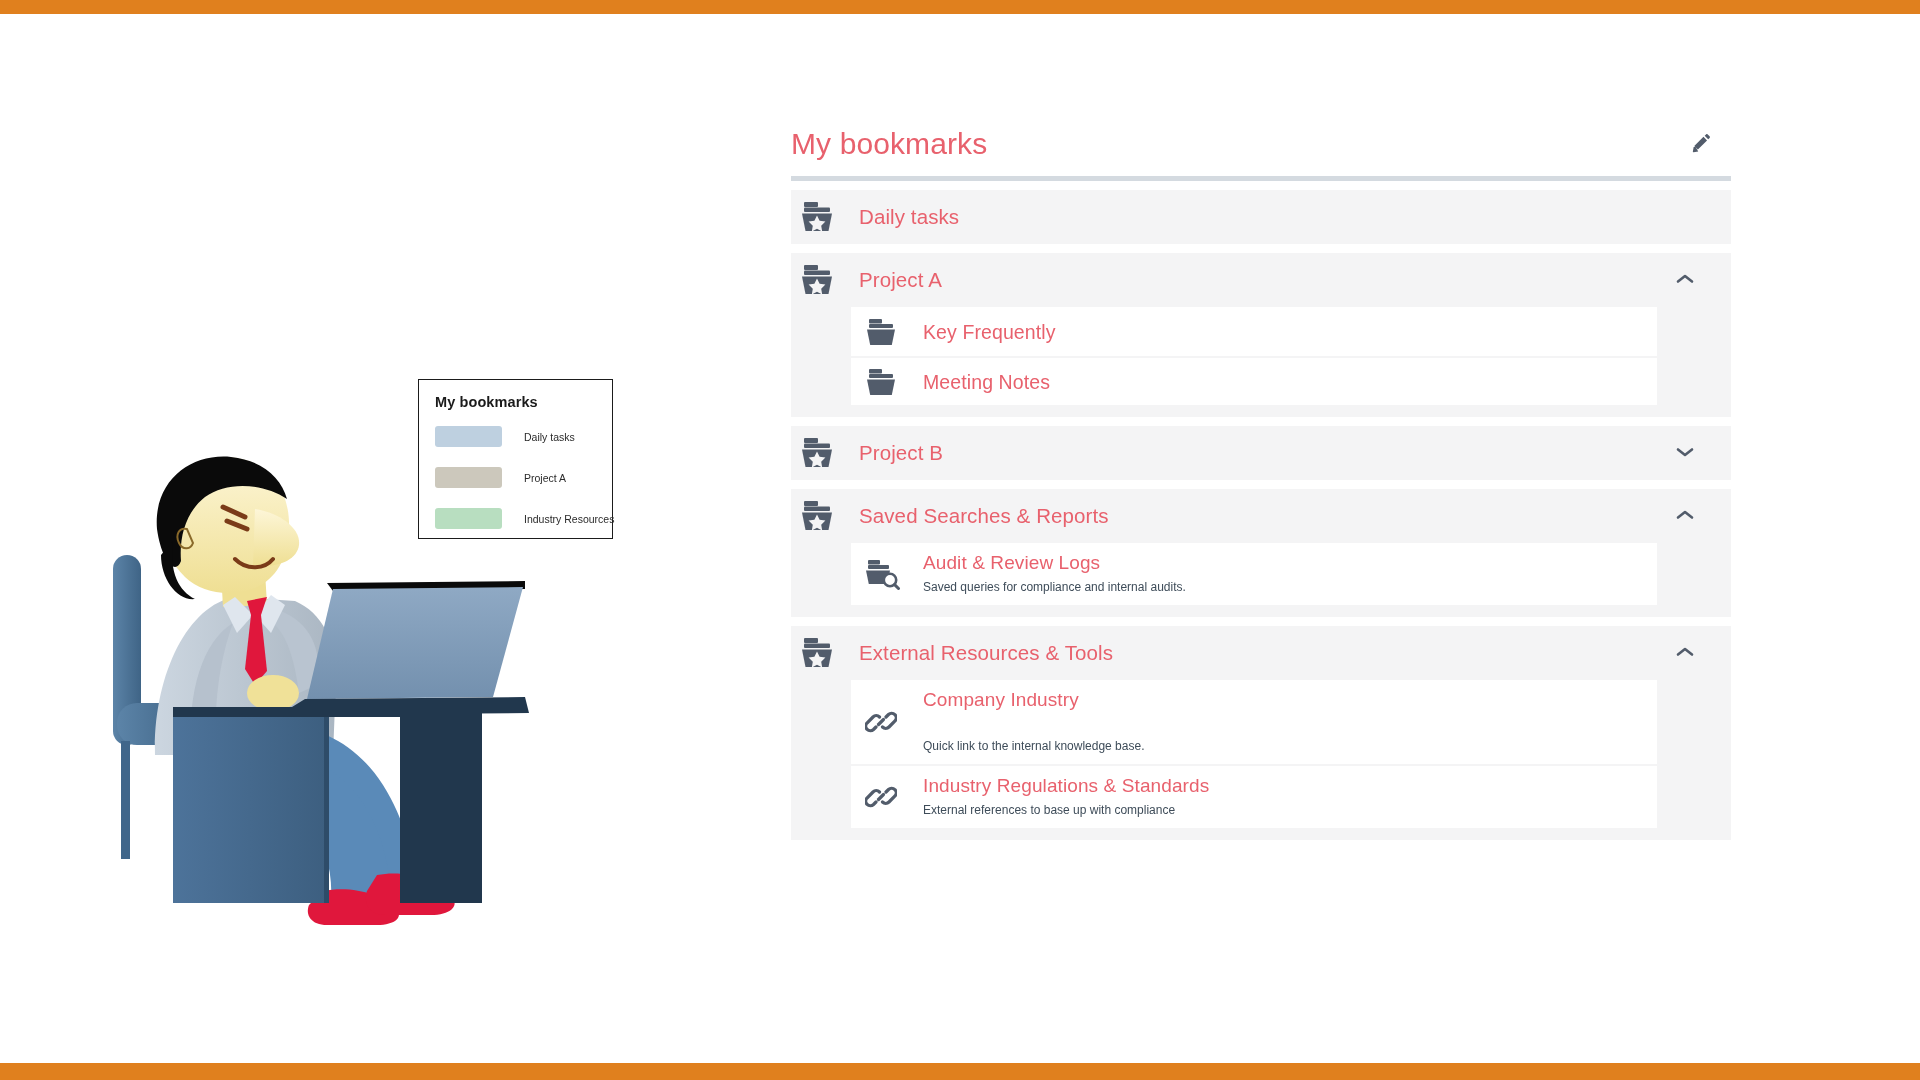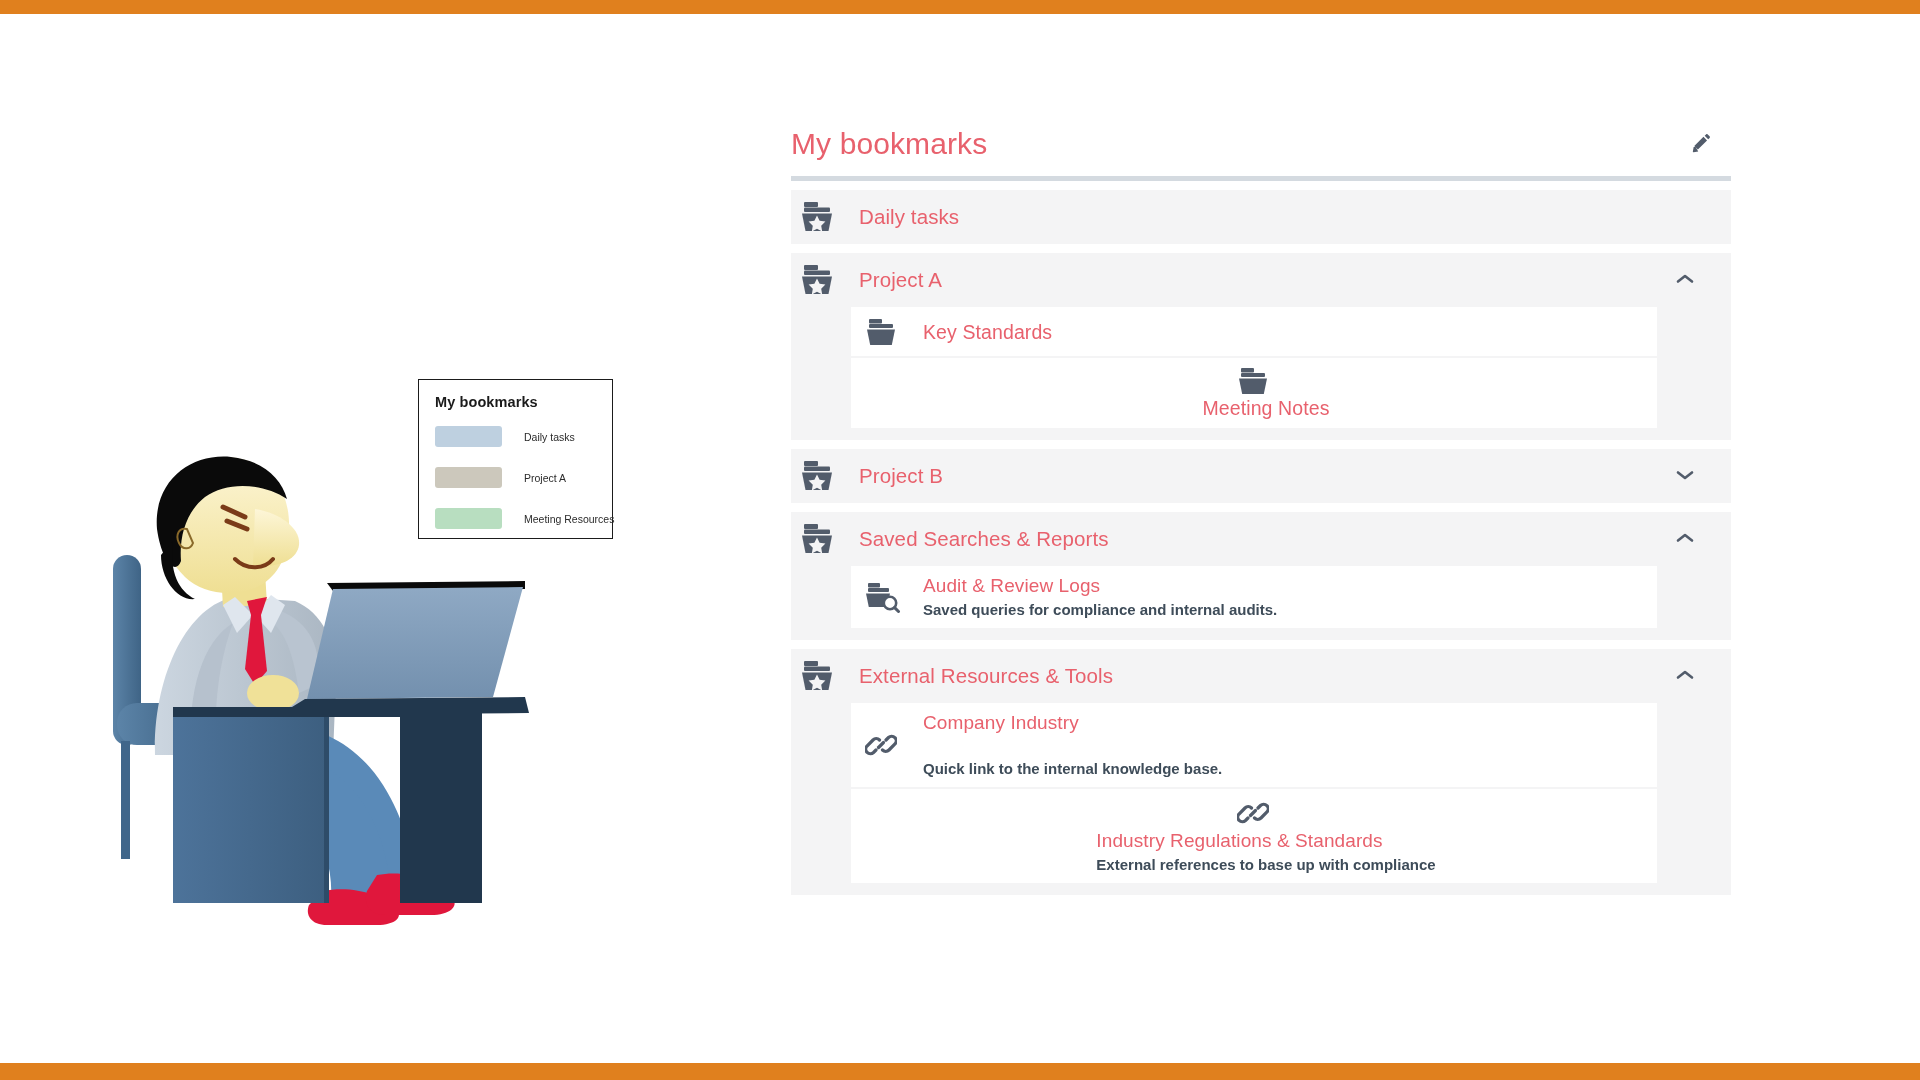--- a/index.html
+++ b/index.html
@@ -74,25 +74,25 @@
   }
   .chev {
     position: absolute; right: 36px; top: 50%; transform: translateY(-50%);
   }
 
   .children { padding: 0 74px 12px 60px; }
   .child {
     background: #ffffff; display: flex; align-items: center;
     padding: 8px 0 8px 14px; min-height: 48px;
   }
-  .child + .child { border-top: 2px solid #f4f4f5; flex-direction: column; }
+  .child + .child { border-top: 2px solid #f4f4f5; }
   .child-ico { flex: 0 0 auto; width: 48px; display: flex; align-items: center; }
   .child-text { margin-left: 10px; }
   .child-title { font-size: 19px; color: #e8616d; line-height: 24px; letter-spacing: .1px; }
-  .child-sub { font-size: 15px; color: #3e4c59; line-height: 20px; margin-top: 2px; font-weight: bold; }
+  .child-sub { font-size: 12px; color: #3e4c59; line-height: 20px; margin-top: 2px; }
   .child.no-sub { min-height: 49px; }
   .child.no-sub .child-title { font-size: 19.5px; }
 </style>
 </head>
 <body>
 
 <div class="page">
 
   <div class="topbar"></div>
   <div class="bottombar"></div>
@@ -186,21 +186,21 @@
     <div class="legend-row">
       <span class="legend-swatch" style="background:#bed0e0"></span>
       <span class="legend-label">Daily tasks</span>
     </div>
     <div class="legend-row">
       <span class="legend-swatch" style="background:#ccc8bc"></span>
       <span class="legend-label">Project A</span>
     </div>
     <div class="legend-row">
       <span class="legend-swatch" style="background:#b8dec0"></span>
-      <span class="legend-label">Meeting Resources</span>
+      <span class="legend-label">Industry Resources</span>
     </div>
   </div>
 
   <div class="panel">
 
     <div class="panel-head">
       <div class="panel-title">My bookmarks</div>
       <div class="edit-icon">
         <svg width="22" height="22" viewBox="0 0 24 24" fill="#525c6b">
           <path d="M18.2 2.6c-.5-.5-1.3-.5-1.8 0l-1.5 1.5 3.9 3.9 1.5-1.5c.5-.5.5-1.3 0-1.8l-2.1-2.1z"></path>
@@ -245,21 +245,21 @@
       <div class="children">
         <div class="child no-sub">
           <span class="child-ico">
             <svg width="36" height="30" viewBox="0 0 36 30" fill="#525c6b">
               <rect x="4" y="2" width="13" height="4.5" rx="1"></rect>
               <rect x="4" y="7" width="24" height="4" rx="1"></rect>
               <path d="M2 12.5h28l-3.2 15.5H5.2L2 12.5z"></path>
             </svg>
           </span>
           <span class="child-text">
-            <span class="child-title" style="display: block;">Key Standards</span>
+            <span class="child-title" style="display: block;">Key Frequently</span>
           </span>
         </div>
         <div class="child no-sub">
           <span class="child-ico">
             <svg width="36" height="30" viewBox="0 0 36 30" fill="#525c6b">
               <rect x="4" y="2" width="13" height="4.5" rx="1"></rect>
               <rect x="4" y="7" width="24" height="4" rx="1"></rect>
               <path d="M2 12.5h28l-3.2 15.5H5.2L2 12.5z"></path>
             </svg>
           </span>

